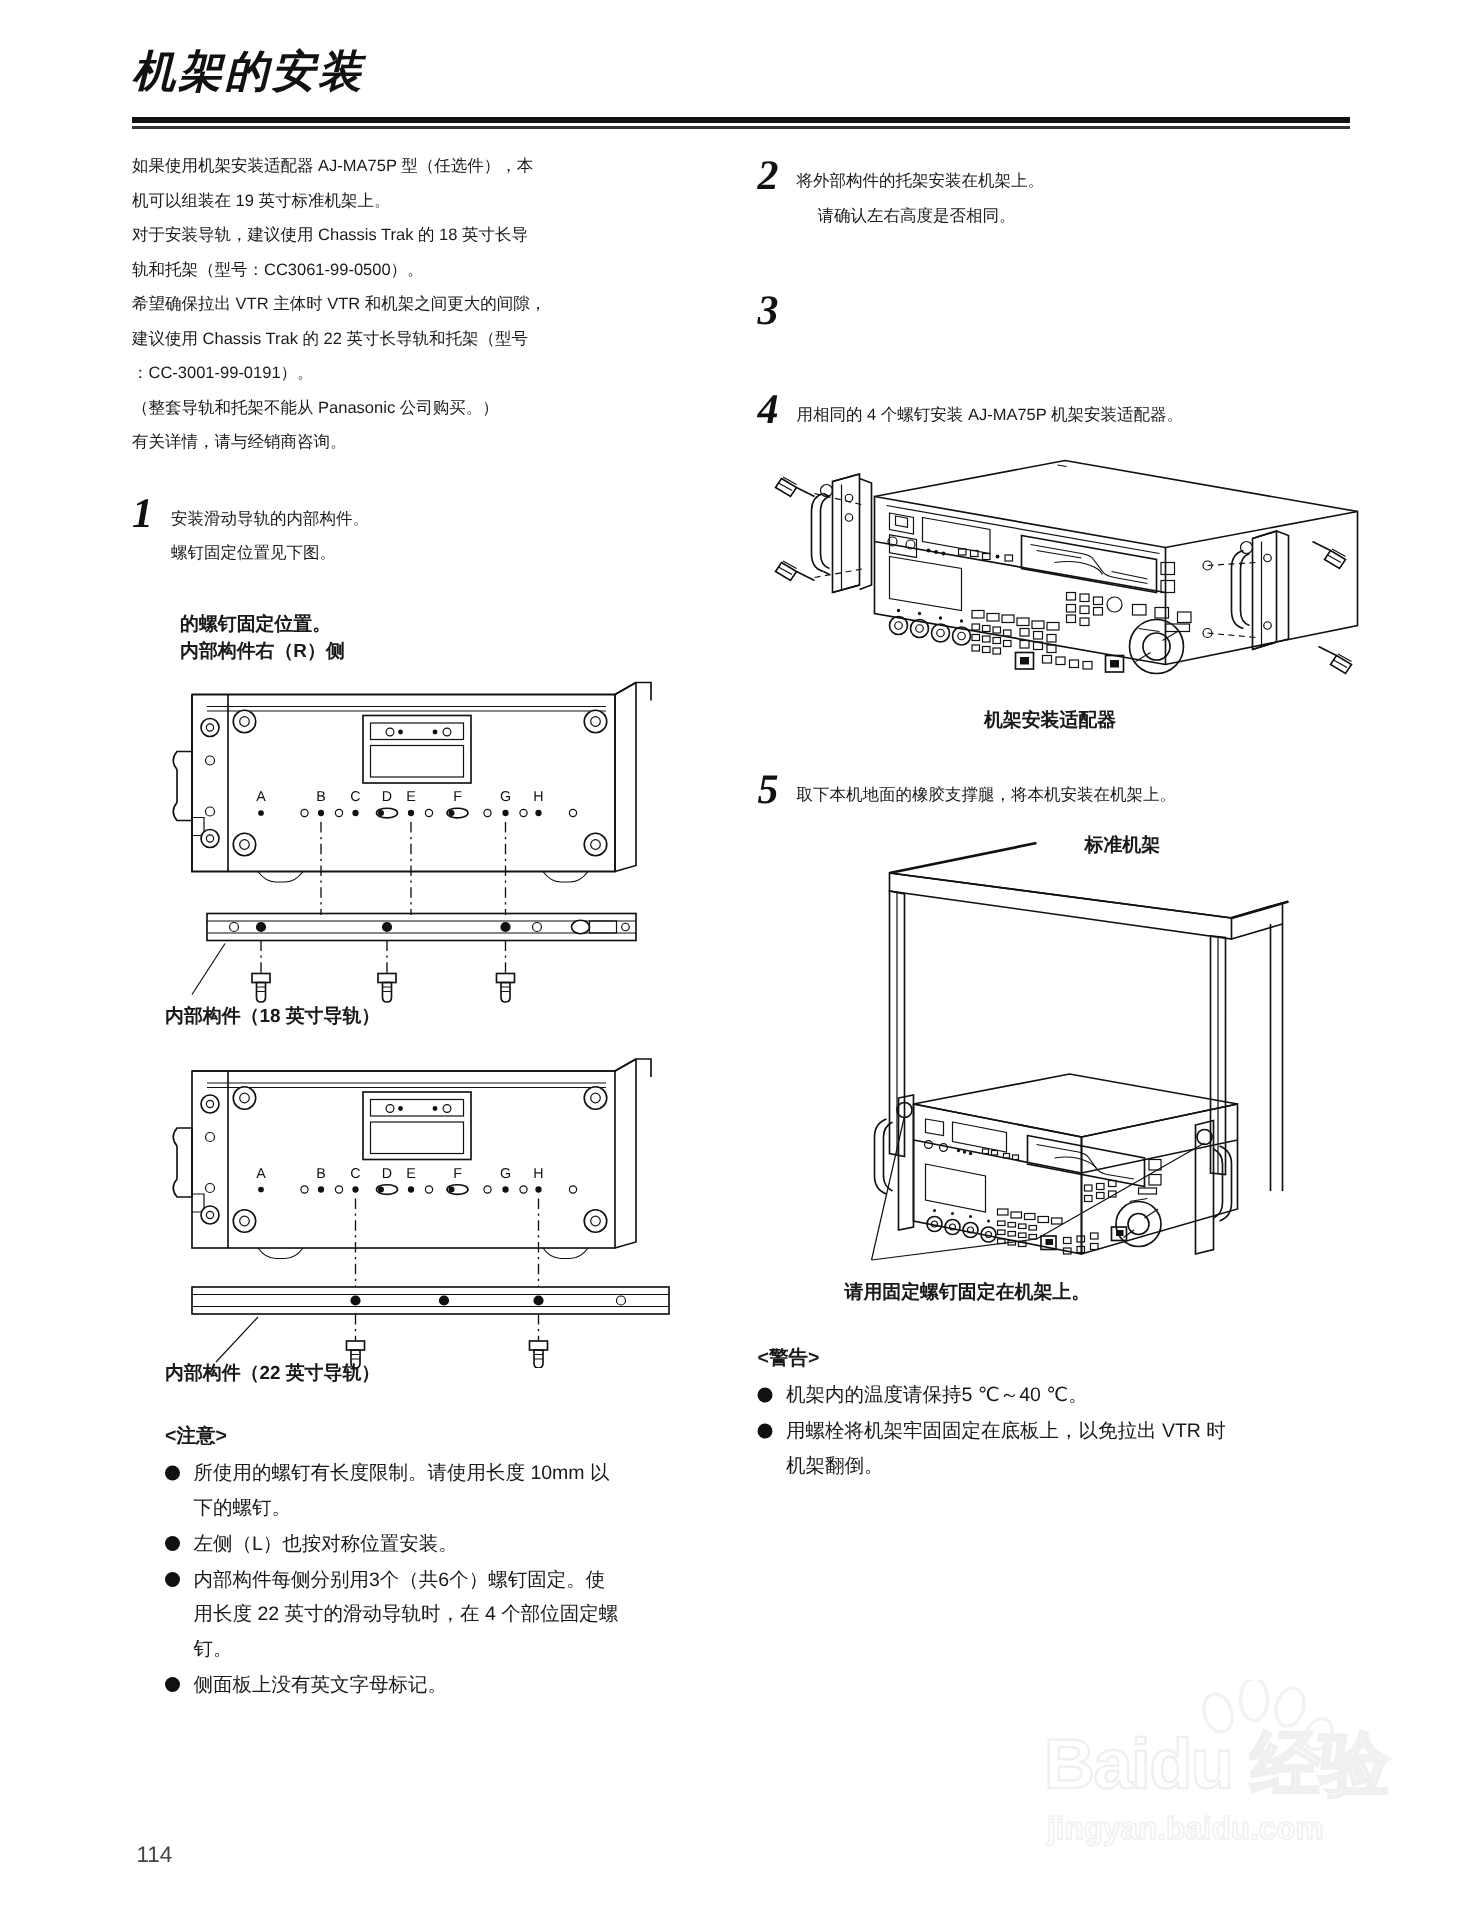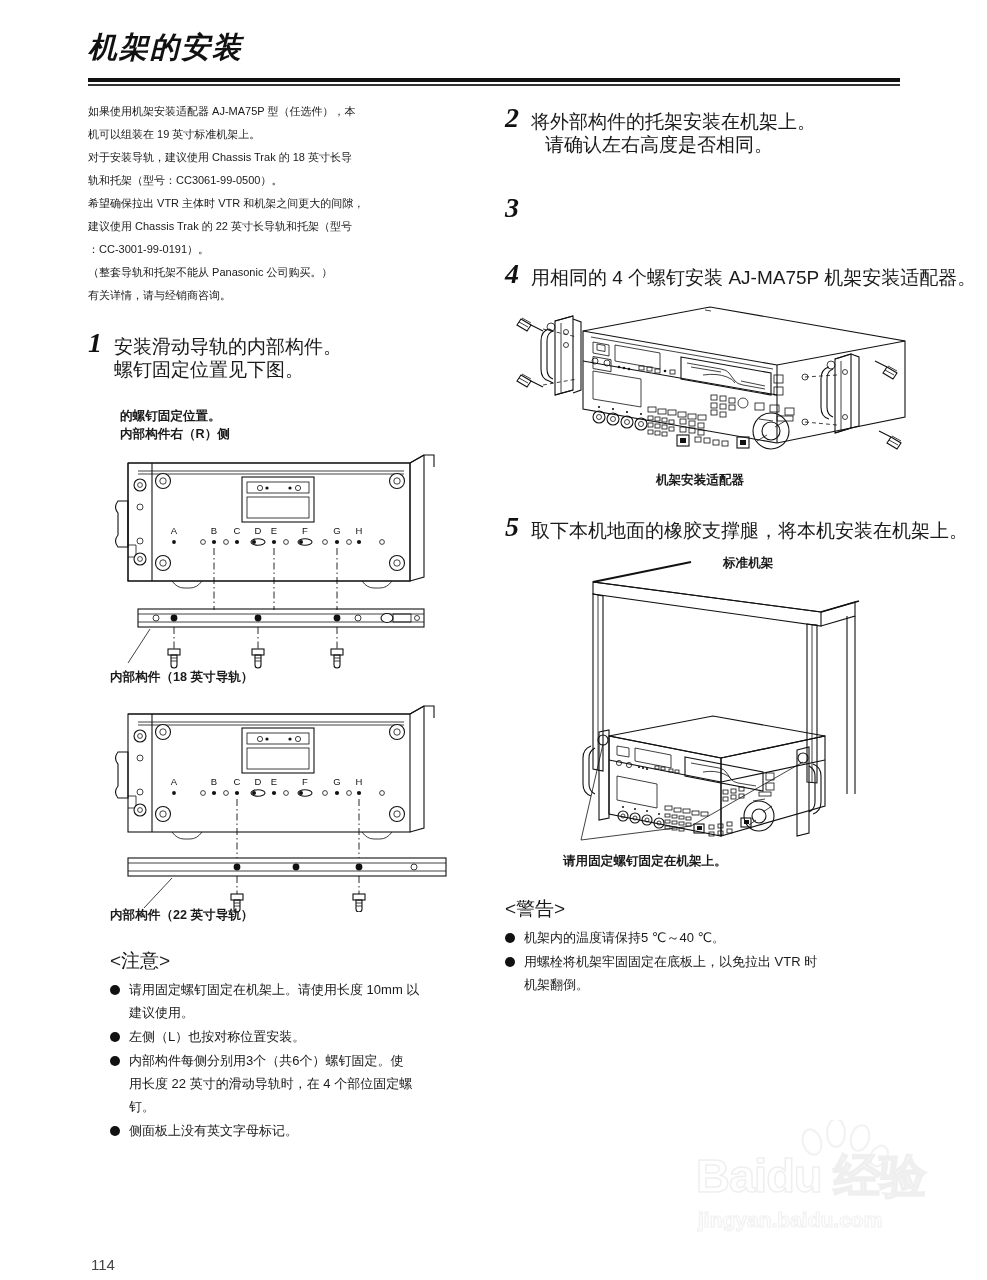--- a/index.html
+++ b/index.html
@@ -31,40 +31,40 @@
   .intro{font-size:11px;line-height:23px;}
   .intro div{white-space:nowrap;}
 
   
   .step{position:relative;display:flex;align-items:flex-start;}
   .step-num{
     font-size:28px;font-style:italic;font-weight:bold;
     line-height:1;width:26px;flex:none;color:#111;
     font-family:"Liberation Serif","DejaVu Serif",serif;
   }
-  .step-body{font-size:19px;line-height:23px;padding-top:6px;}
+  .step-body{font-size:11px;line-height:23px;padding-top:6px;}
   .step-body div{white-space:nowrap;}
   .indent{padding-left:14px;}
 
   
   .cap-bold{font-size:12.6px;font-weight:bold;line-height:18px;}
 
   
-  .note-head{font-size:19px;font-weight:normal;margin-bottom:4px;}
+  .note-head{font-size:13px;font-weight:bold;margin-bottom:4px;}
   .note-list{list-style:none;margin:0;padding:0;font-size:13px;line-height:23px;}
   .note-list li{position:relative;padding-left:19px;margin-bottom:1px;}
   .note-list li .bullet{
     position:absolute;left:0;top:7px;width:10px;height:10px;
     border-radius:50%;background:#111;
   }
   .note-list li span.txt{display:block;}
   .note-list li span.cont{display:block;padding-left:0px;}
 
   
-  .pageno{position:absolute;left:91px;top:1256px;font-size:15px;color:#444;}
+  .pageno{position:absolute;left:91px;top:1228px;font-size:15px;color:#444;}
 
   
   .watermark{
     position:absolute;left:690px;top:1118px;width:280px;height:145px;
     opacity:.55;pointer-events:none;
   }
   .wm-text{
     font-size:47px;font-weight:bold;color:#fff;
     -webkit-text-stroke:1.5px #e3e3e3;
     text-shadow:0 0 1px #e0e0e0;
@@ -319,22 +319,22 @@
         <path class="ln-thin" d="M62 178 L34 208"></path>
       </svg>
     </div>
     <div class="cap-bold" style="margin-left:22px;margin-top:-6px;">内部构件（22 英寸导轨）</div>
 
     <div style="margin-top:24px;margin-left:22px;">
       <div class="note-head">&lt;注意&gt;</div>
       <ul class="note-list">
         <li>
           <span class="bullet"></span>
-          <span class="txt">请用固定螺钉固定在机架上。请使用长度 10mm 以</span>
-          <span class="cont">建议使用。</span>
+          <span class="txt">所使用的螺钉有长度限制。请使用长度 10mm 以</span>
+          <span class="cont">下的螺钉。</span>
         </li>
         <li>
           <span class="bullet"></span>
           <span class="txt">左侧（L）也按对称位置安装。</span>
         </li>
         <li>
           <span class="bullet"></span>
           <span class="txt">内部构件每侧分别用3个（共6个）螺钉固定。使</span>
           <span class="cont">用长度 22 英寸的滑动导轨时，在 4 个部位固定螺</span>
           <span class="cont">钉。</span>

